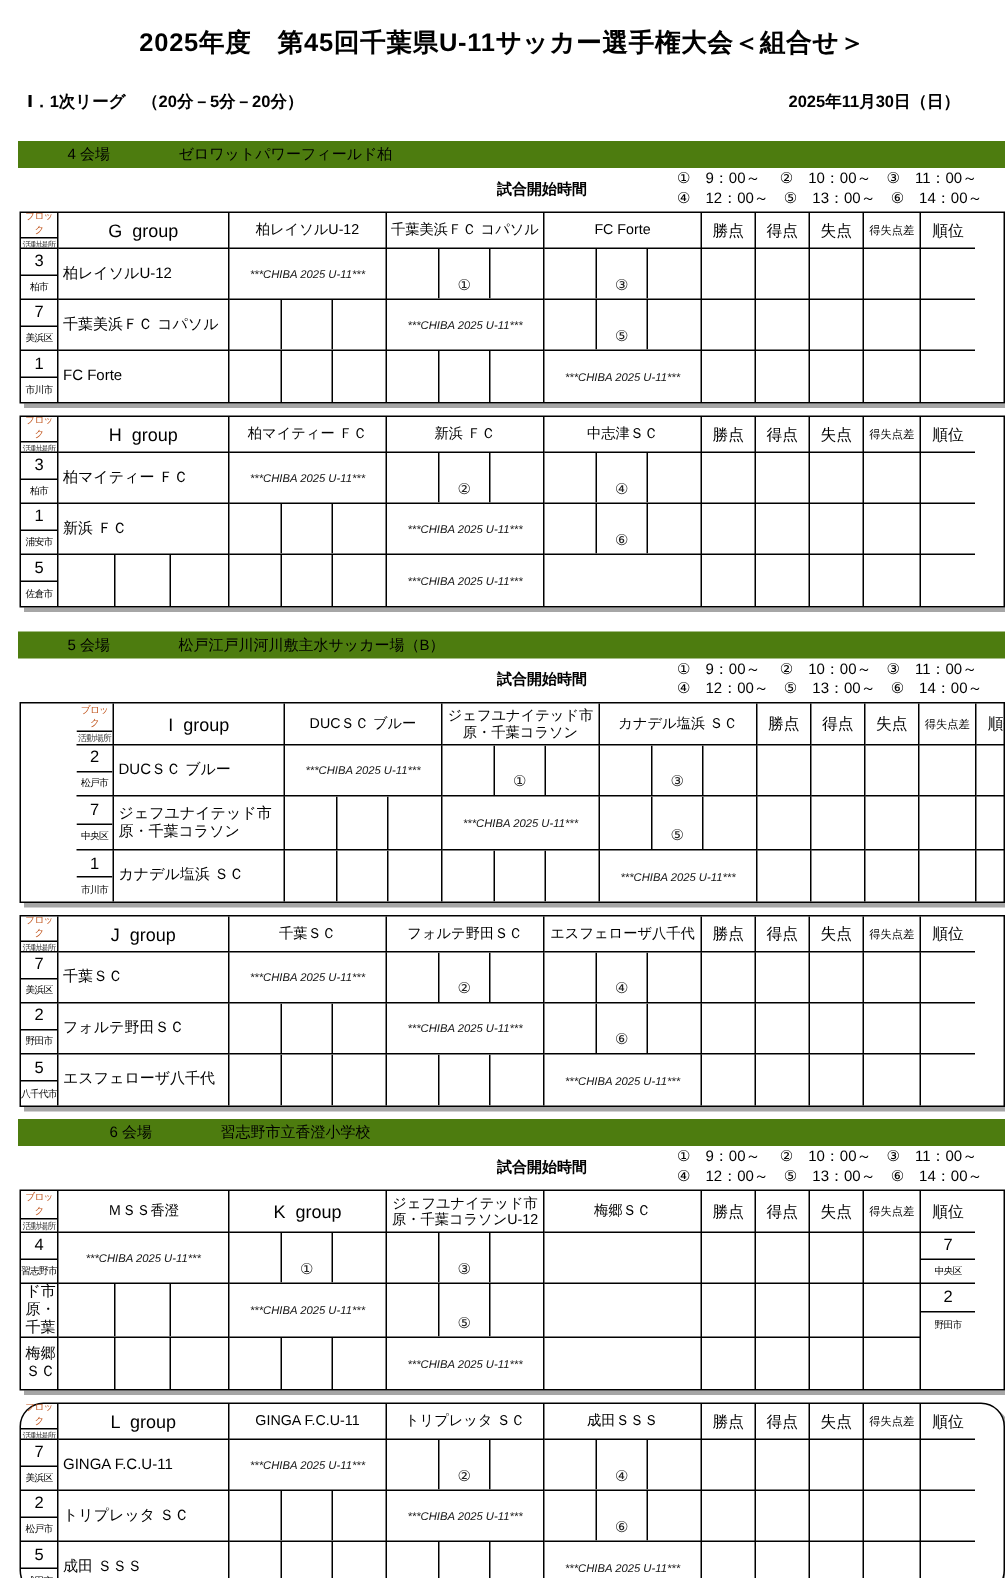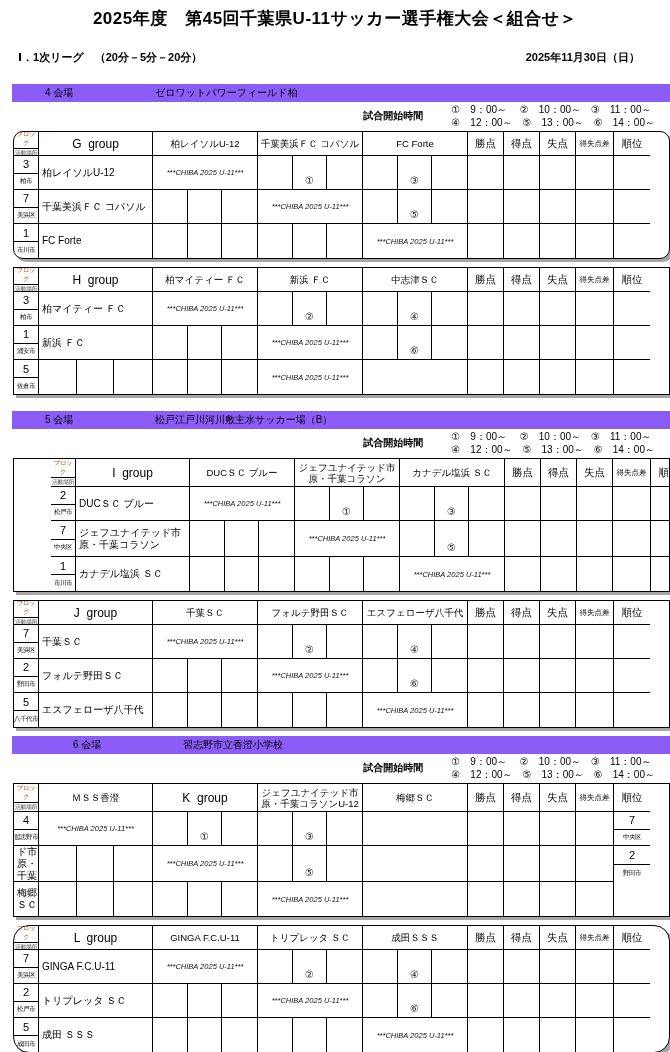--- a/index.html
+++ b/index.html
@@ -1,27 +1,27 @@
 <!DOCTYPE html>
 <html><head>
 <meta charset="utf-8">
 <style>
   html,body{margin:0;padding:0;}
   body{
     width:670px;height:1052px;overflow:hidden;background:#fff;
     font-family:"Liberation Sans","DejaVu Sans",sans-serif;color:#000;
     -webkit-font-smoothing:antialiased;
   }
-  .title{text-align:center;font-weight:bold;font-size:17px;padding-top:7px;letter-spacing:.5px;}
+  .title{text-align:center;font-weight:bold;font-size:17px;padding-top:17px;letter-spacing:.5px;}
   .section-row{display:flex;justify-content:space-between;margin:20px 30px 0 18px;font-size:11px;font-weight:bold;}
-  .venue-bar{height:18px;background:#8b5cf6;margin-left:12px;width:658px;display:flex;align-items:center;font-size:10px;gap:36px;}
+  .venue-bar{height:18px;background:#4d7c0f;margin-left:12px;width:658px;display:flex;align-items:center;font-size:10px;}
   .venue-no{margin-left:33px;min-width:40px;}
   .venue-name{margin-left:34px;}
   .times{display:flex;justify-content:flex-end;align-items:center;margin:1px 15px 2px 0;}
-  .times-label{font-size:10px;font-weight:bold;margin-right:28px;}
+  .times-label{font-size:10px;font-weight:bold;margin-right:60px;}
   .times-lines{font-size:10px;line-height:13px;}
   .tline{white-space:pre;}
   
   .gtable{
     display:grid;margin-left:13px;
     grid-template-columns:25px 114px 105px 105px 105px 36px 36px 36px 38px 36px;
     border:1.5px solid #000;box-shadow:3px 3px 0 #a6a6a6;background:#fff;
   }
   .cell{border-right:1px solid #000;border-bottom:1px solid #000;box-sizing:border-box;overflow:hidden;}
   .cell:nth-child(10n){border-right:none;}
@@ -60,21 +60,21 @@
         <span class="venue-no">4 会場</span>
         <span class="venue-name">ゼロワットパワーフィールド柏</span>
       </div>
       <div class="times">
         <span class="times-label">試合開始時間</span>
         <div class="times-lines">
           <div class="tline">①　9：00～　 ②　10：00～　③　11：00～</div>
           <div class="tline">④　12：00～　⑤　13：00～　⑥　14：00～</div>
         </div>
       </div>
-      <div class="gtable" style="margin-top: 0px; grid-template-rows: 24px 34px 34px 34px; border-radius: 10px;">
+      <div class="gtable" style="margin-top: 0px; grid-template-rows: 24px 34px 34px 34px;">
         <div class="cell hdr blockhdr">
           <div class="btop">ブロック</div>
           <div class="bbot">活動場所</div>
         </div>
         <div class="cell hdr gname">G  group</div>
         <div class="cell hdr teamhdr">柏レイソルU-12</div>
         <div class="cell hdr teamhdr">千葉美浜ＦＣ コパソル</div>
         <div class="cell hdr teamhdr">FC  Forte</div>
         <div class="cell hdr stathdr">勝点</div>
         <div class="cell hdr stathdr">得点</div>

